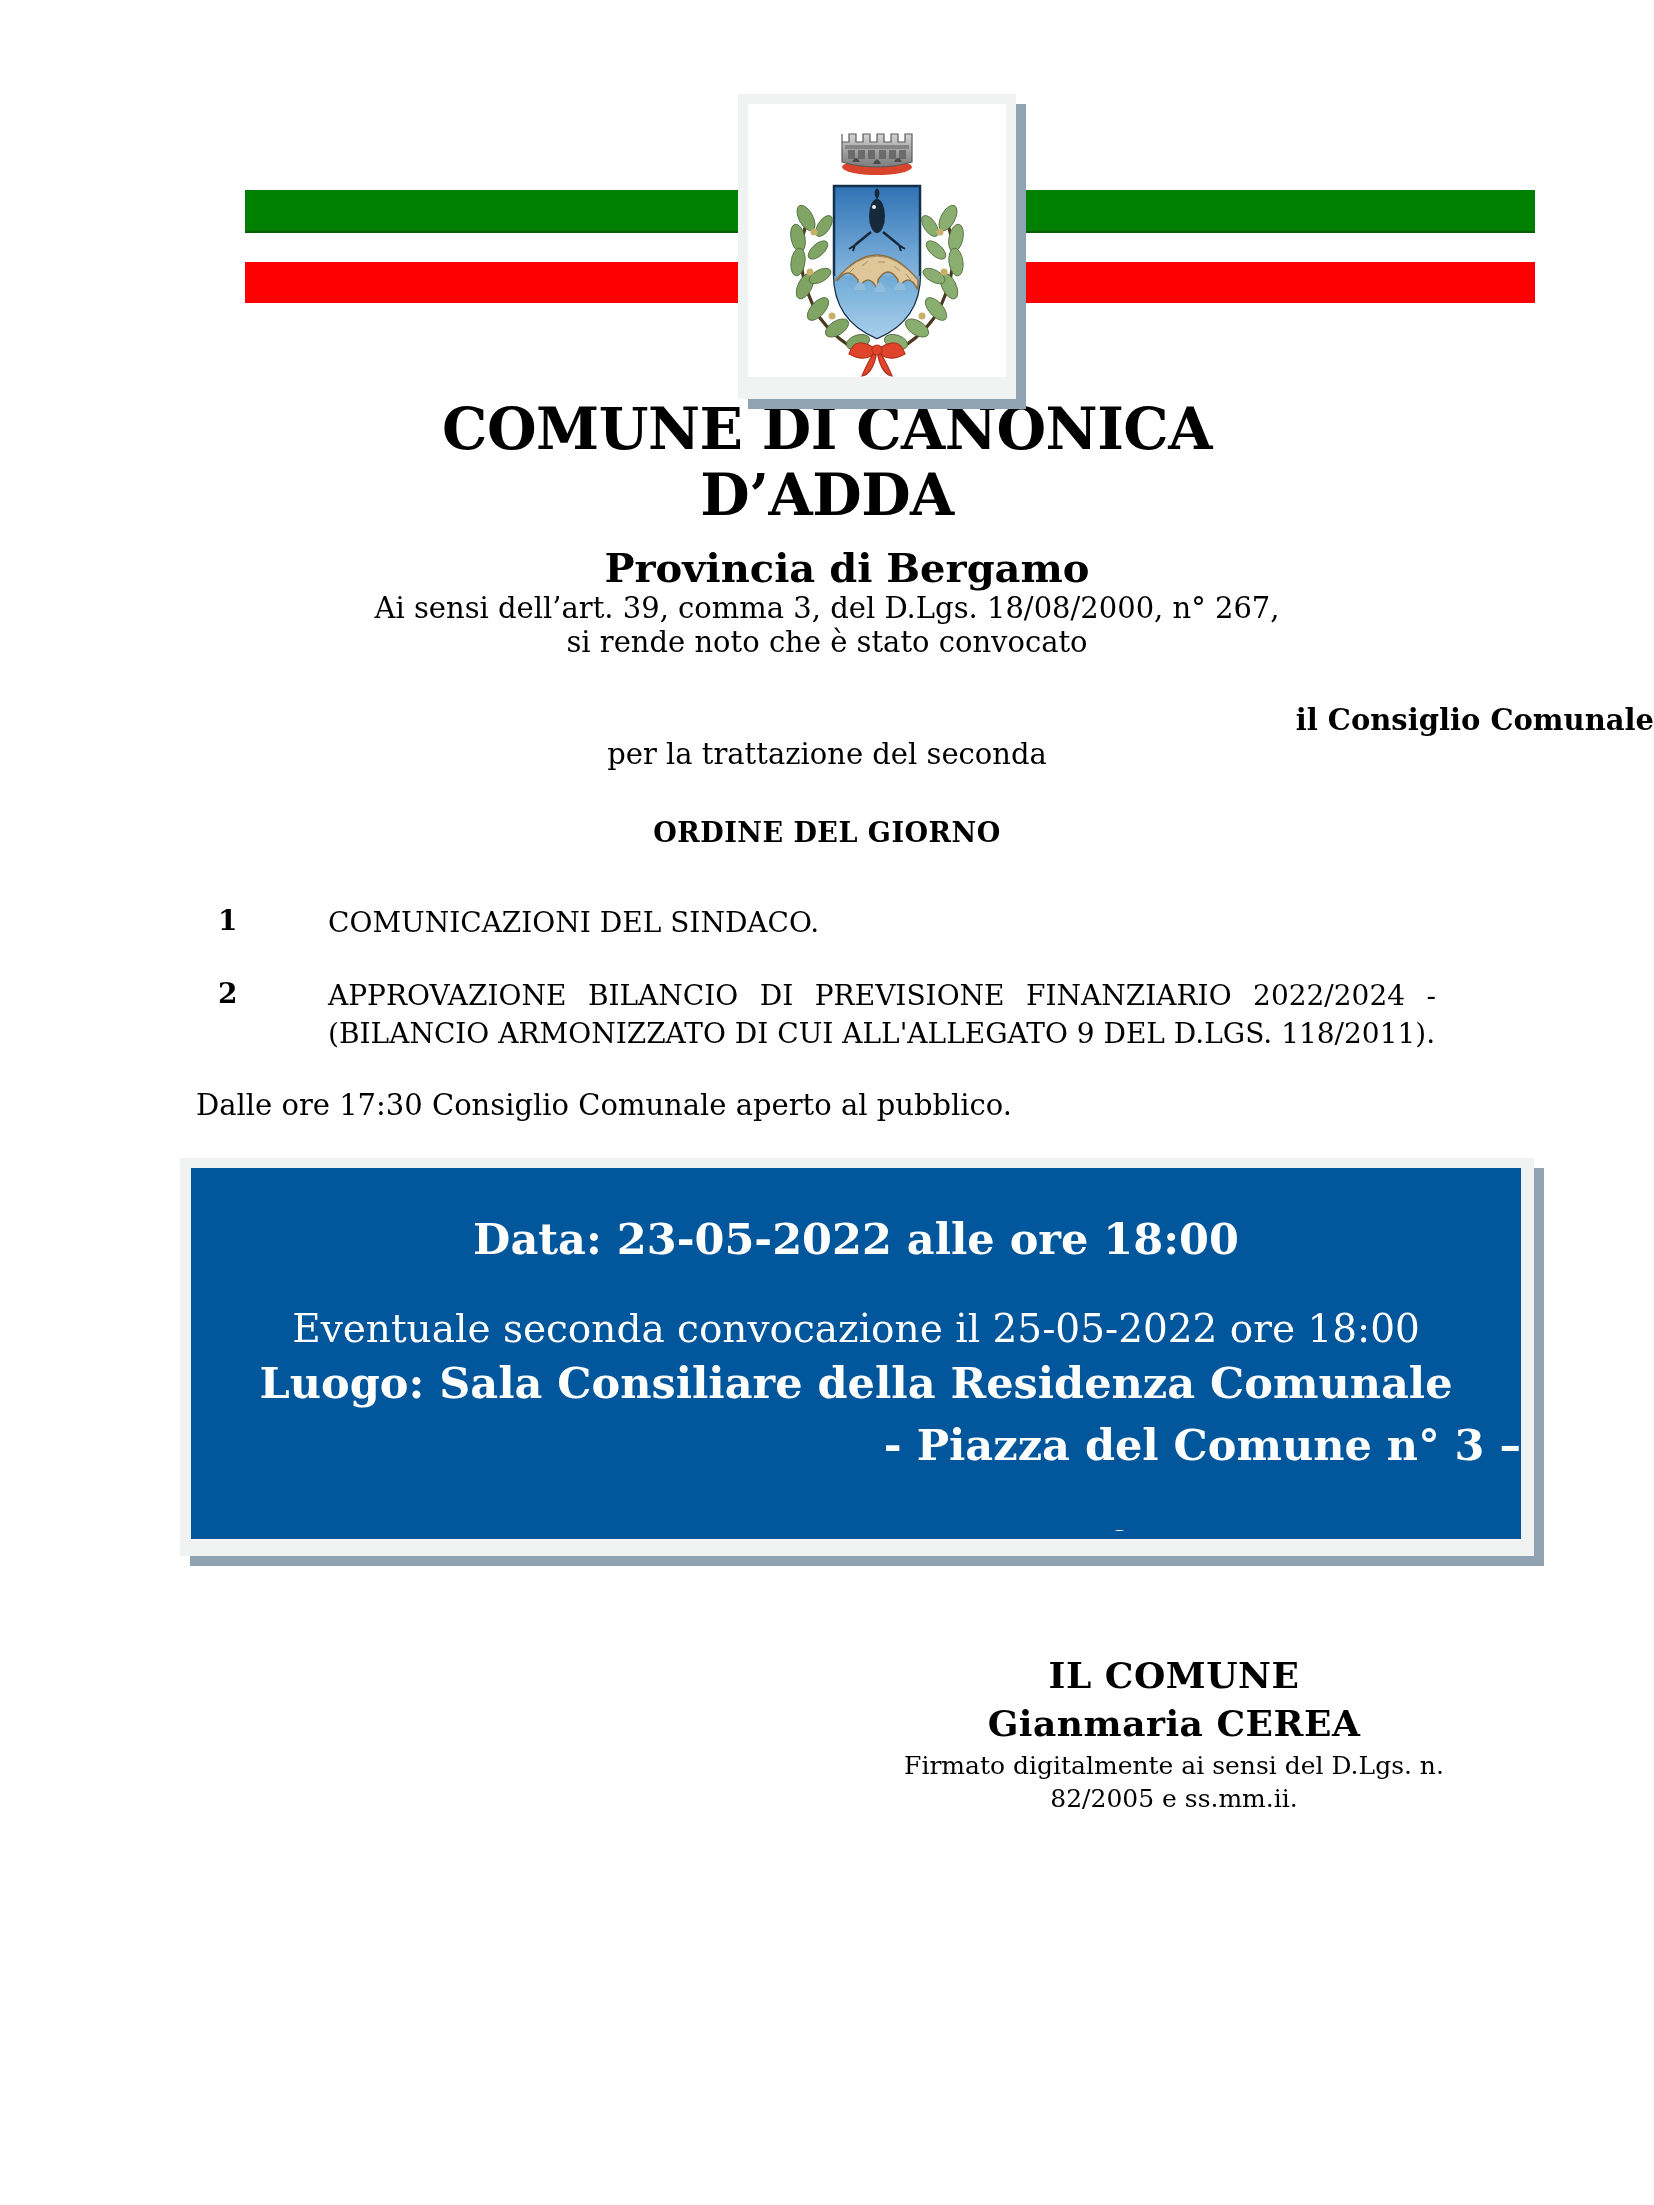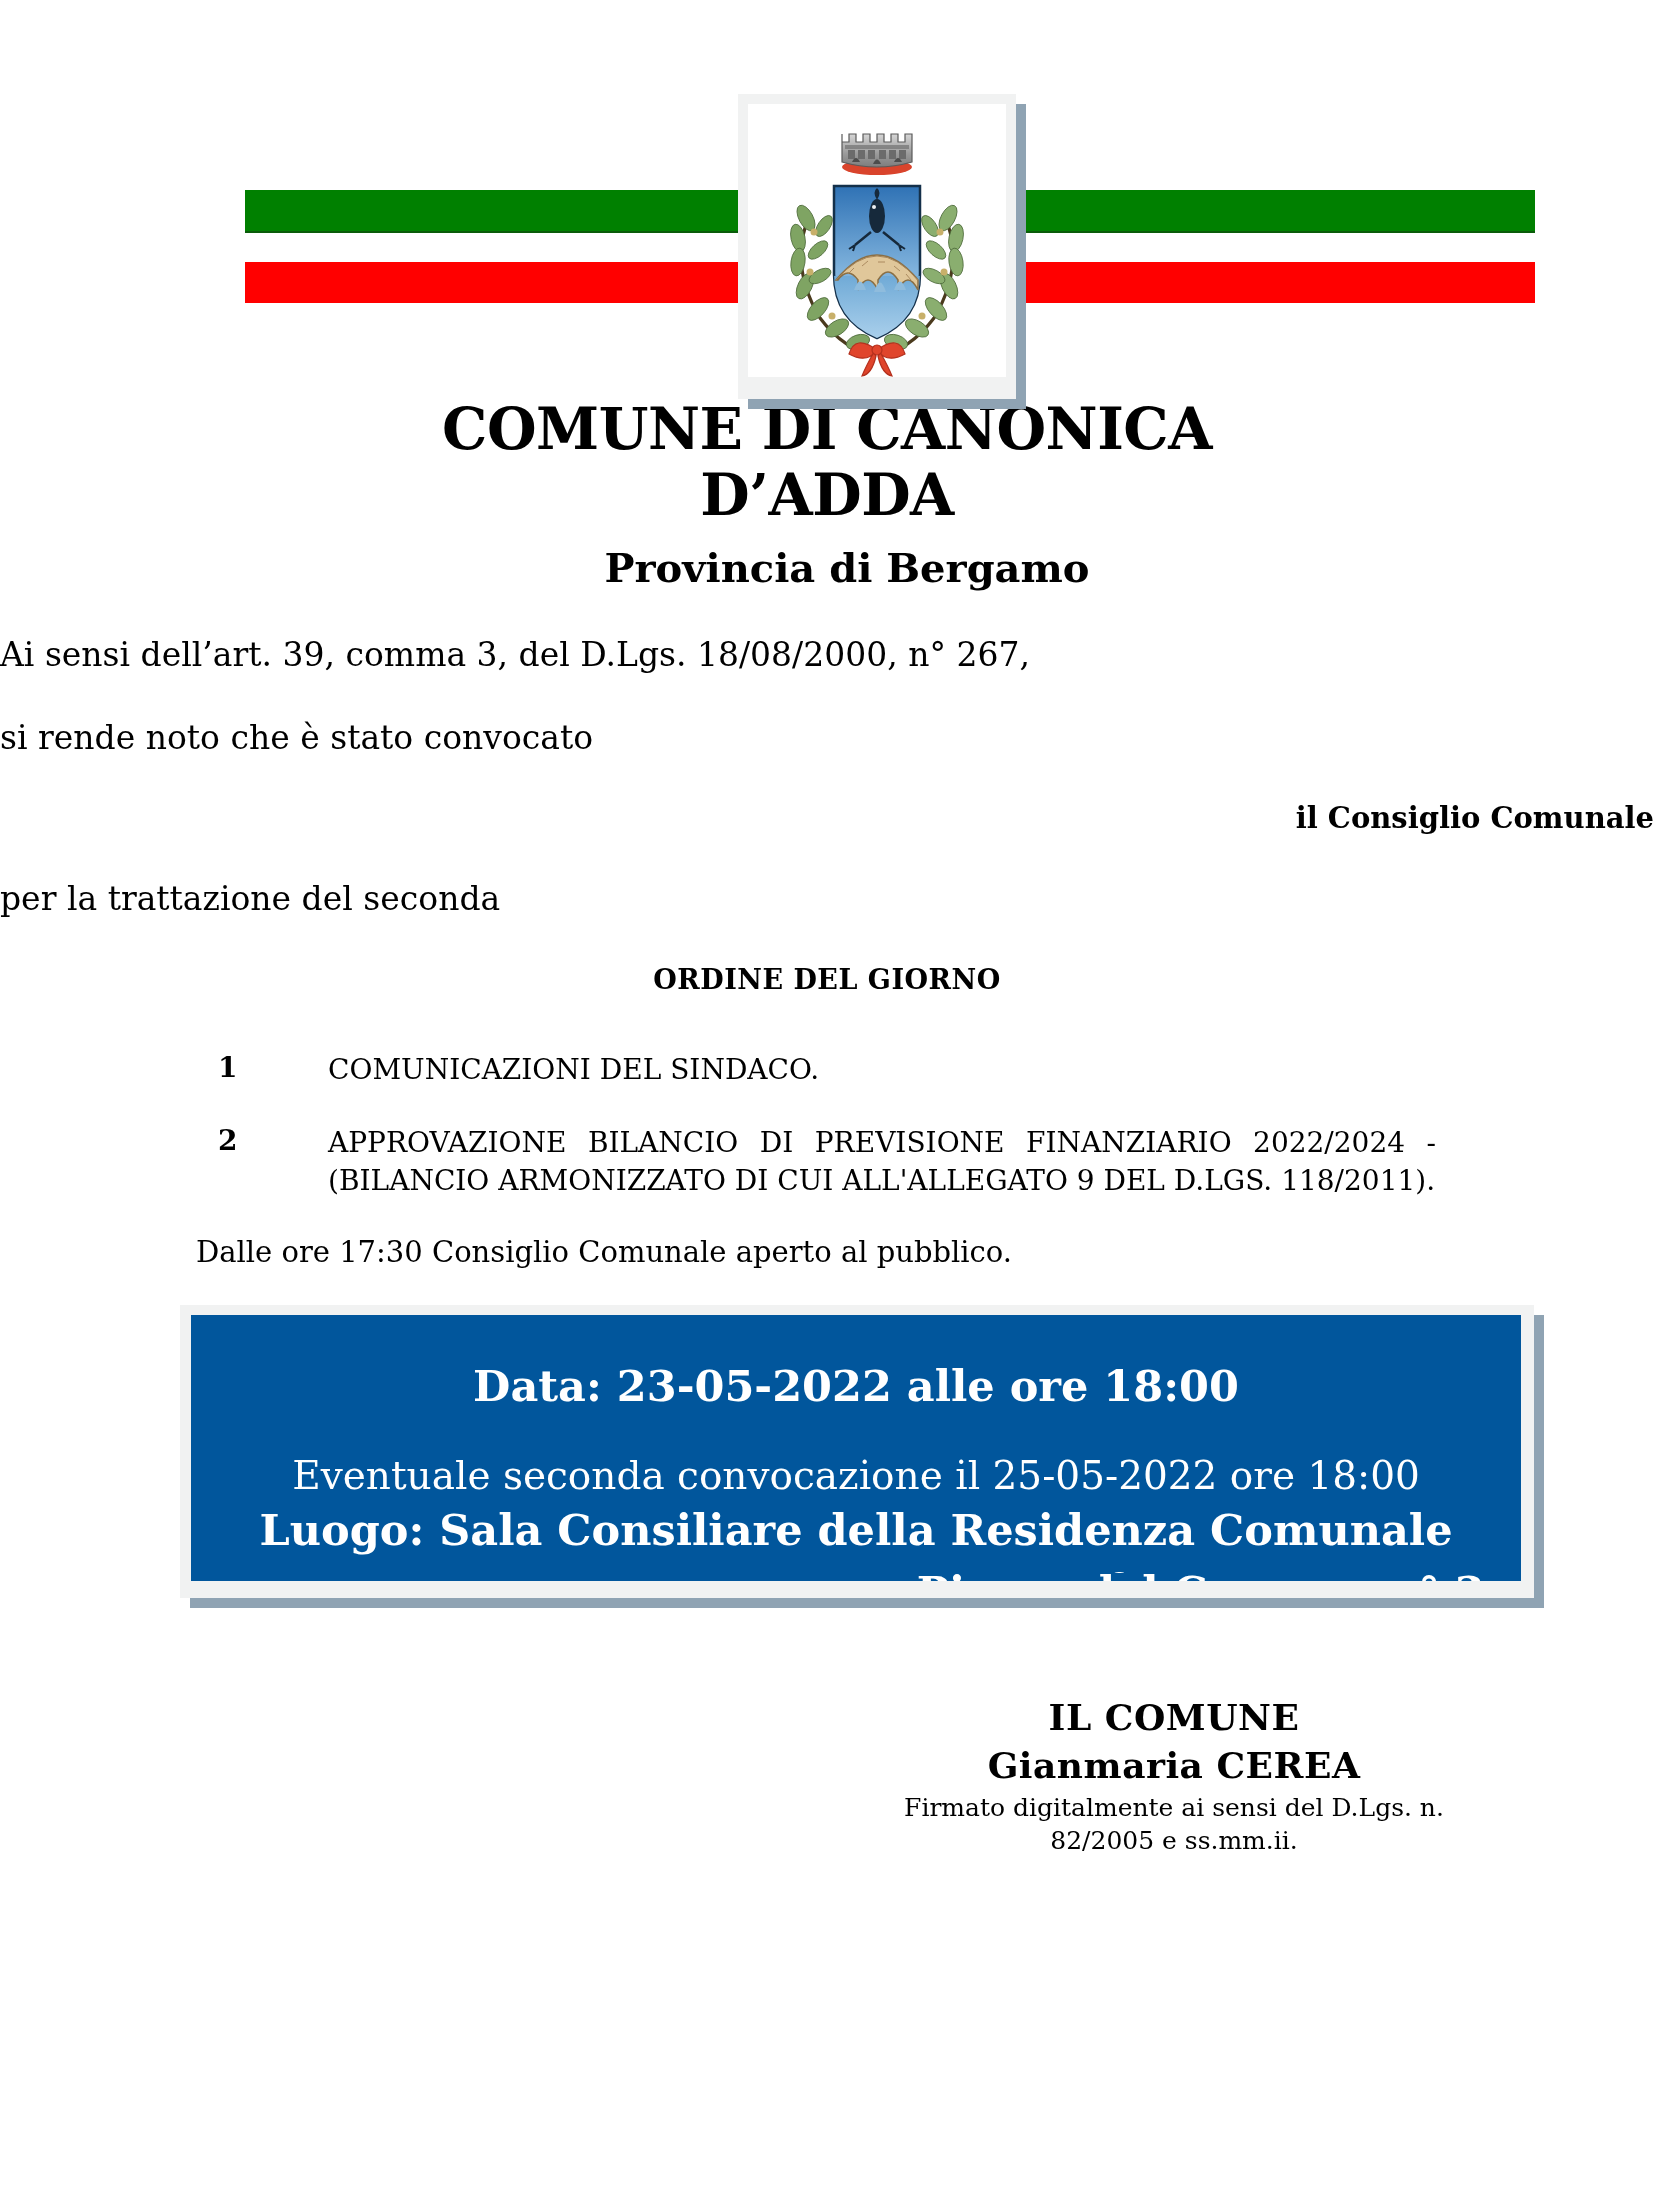--- a/index.html
+++ b/index.html
@@ -99,22 +99,22 @@
     text-align: center;
     font-family: "DejaVu Serif", "Liberation Serif", serif;
     font-weight: bold;
     font-size: 40px;
     margin-top: 16px;
     padding-left: 40px;
   }
 
   
   .para {
-    font-size: 33px;
-    margin-top: 44px;
+    text-align: center;
+    font-size: 29px;
   }
   .para-bold {
     text-align: right;
     font-size: 29px;
     font-weight: bold;
     margin-top: 44px;
   }
   .para-odg {
     text-align: center;
     font-size: 27px;
@@ -147,21 +147,21 @@
 
   .dalle-ore {
     margin: 22px 0 8px 196px;
     font-size: 29px;
   }
 
   
   .bluebox-wrap {
     position: relative;
     margin: 36px 120px 0 180px;
-    height: 293px;
+    height: 398px;
   }
   .bluebox-shadow {
     position: absolute;
     left: 10px;
     top: 10px;
     right: -10px;
     bottom: -10px;
     background: #8fa3b3;
   }
   .bluebox-outer {

